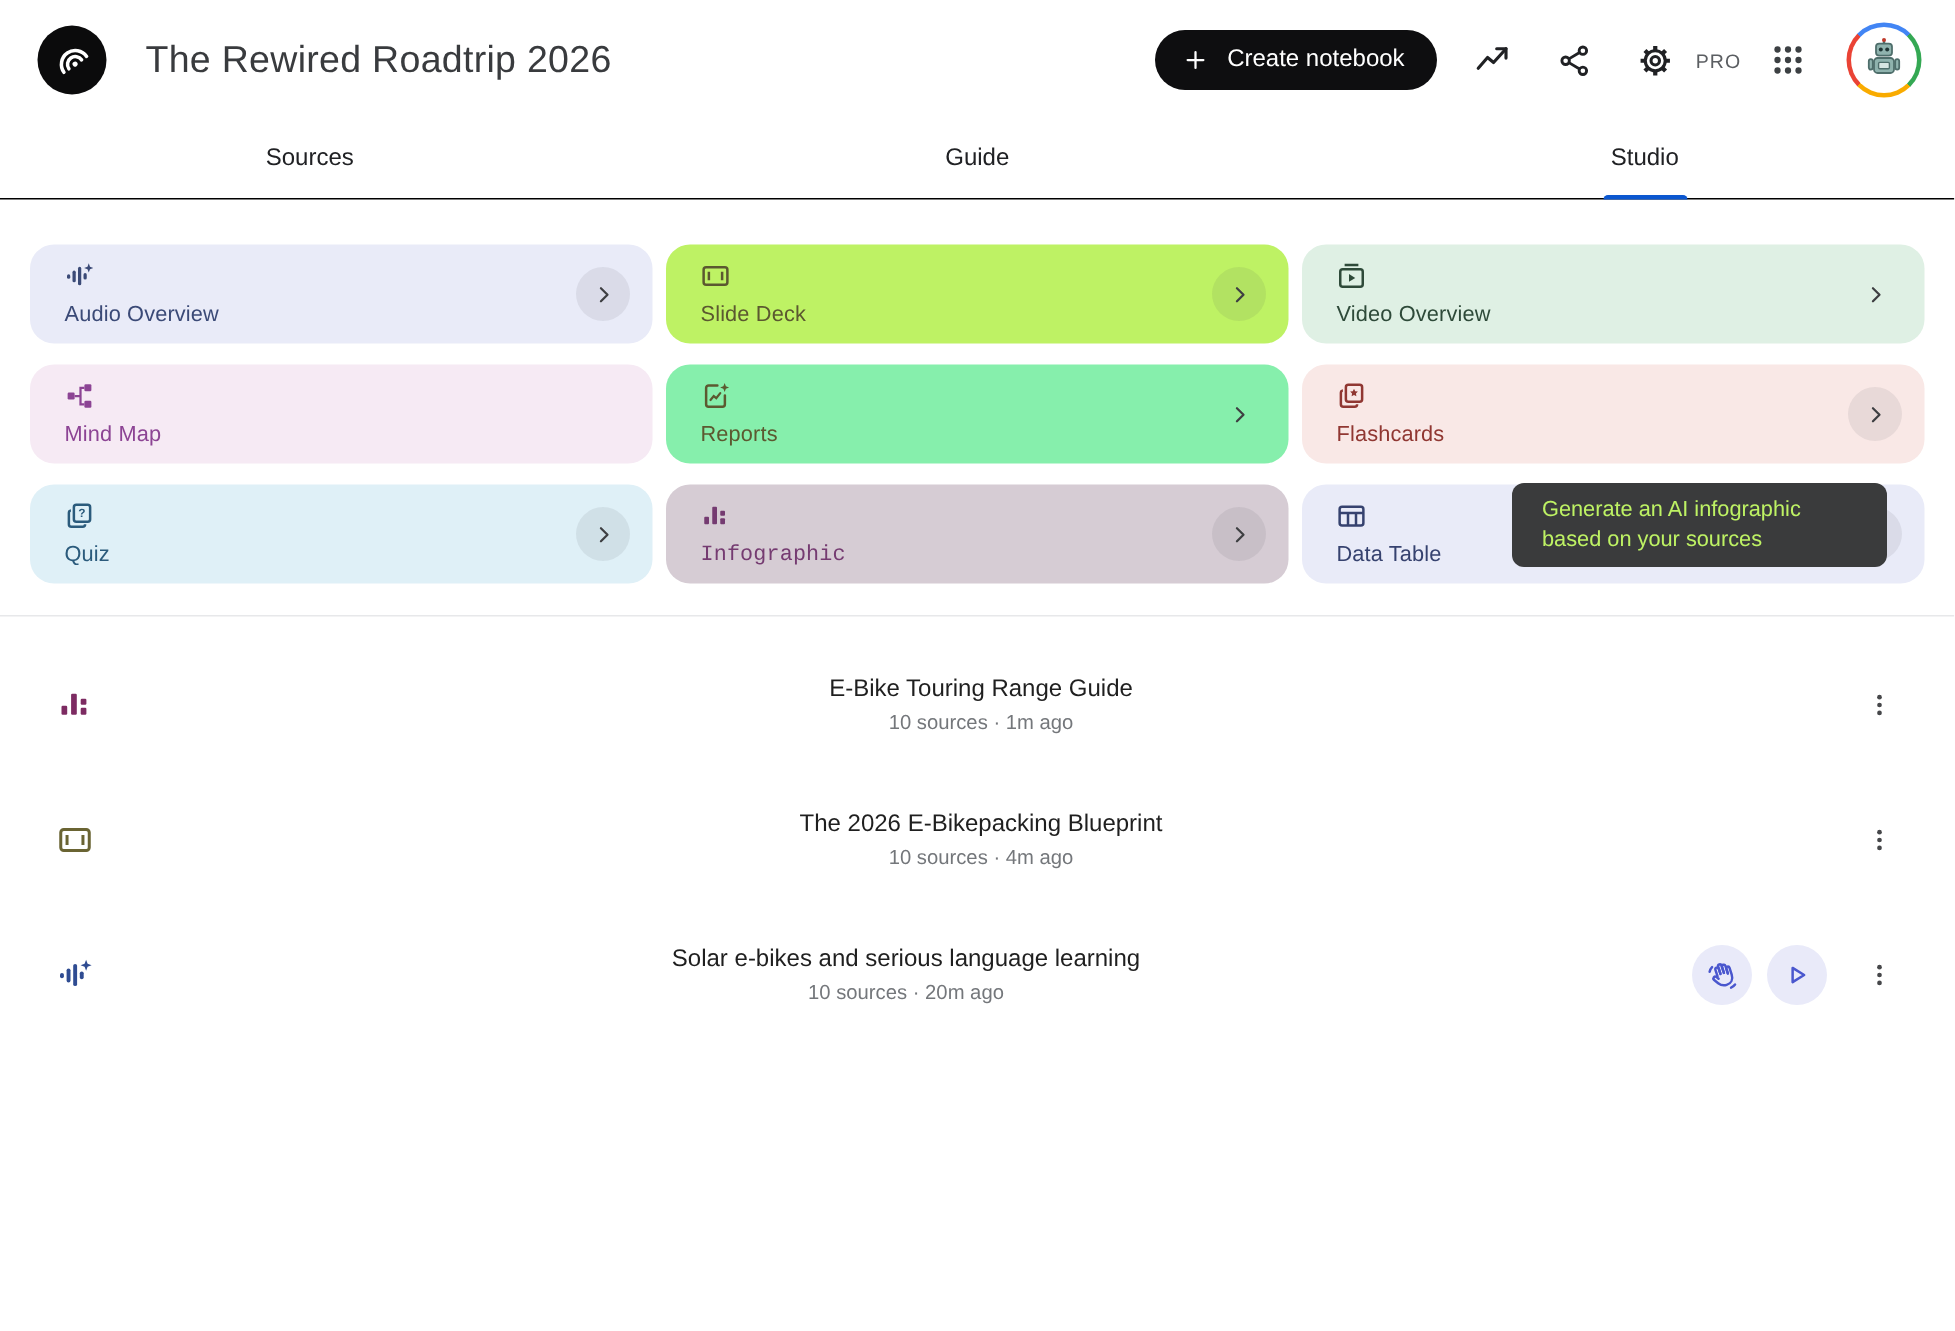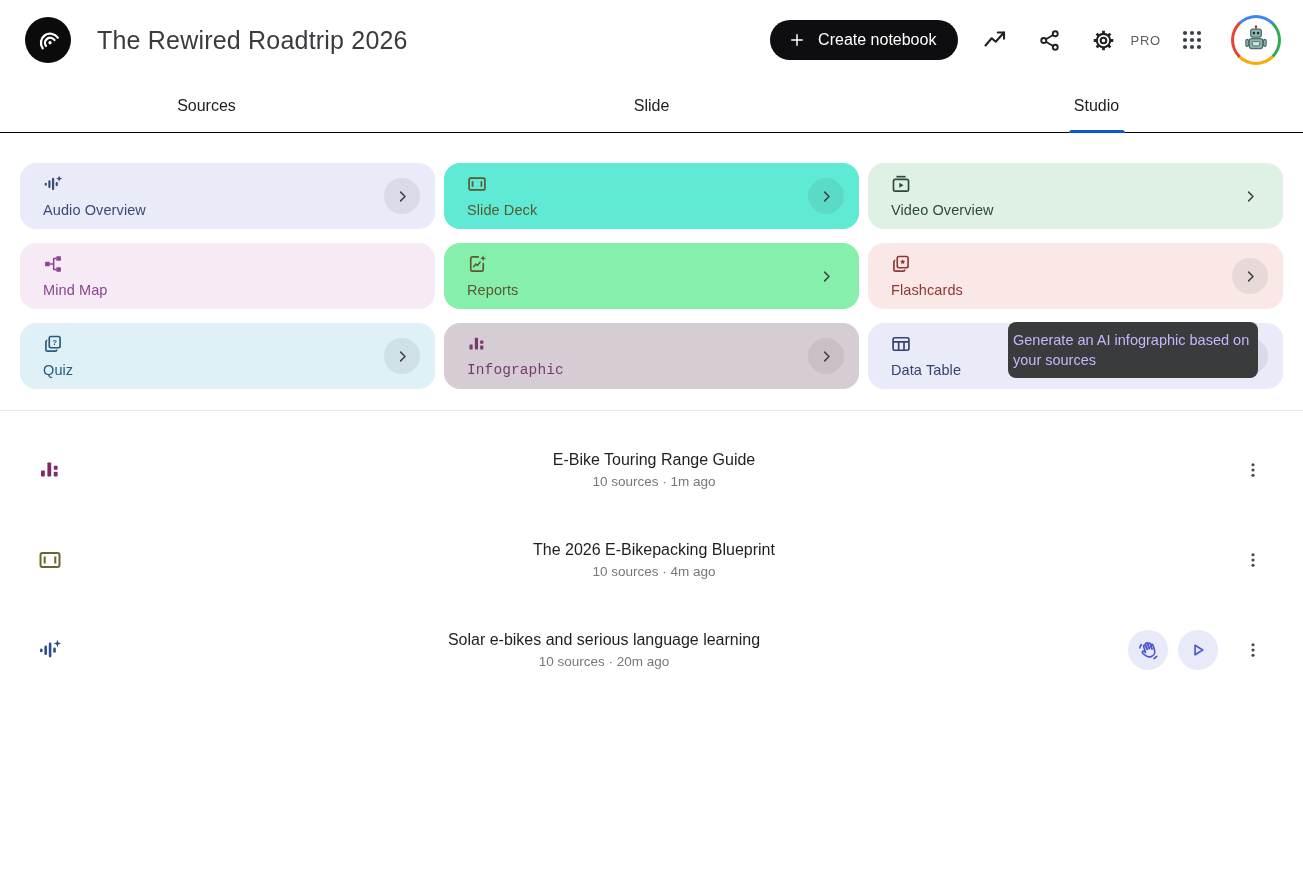--- a/index.html
+++ b/index.html
@@ -31,22 +31,22 @@
   .card-icon { position:absolute; left:23px; top:11px; width:20px; height:20px; }
   .card-icon svg { display:block; width:20px; height:20px; }
   .card-label { position:absolute; left:23px; bottom:11px; font-size:14.5px; font-weight:500; letter-spacing:.1px; white-space:nowrap; }
   .card-chev { position:absolute; right:15px; top:50%; transform:translateY(-50%); width:36px; height:36px; border-radius:50%;
                display:flex; align-items:center; justify-content:center; border:none; background:transparent; cursor:pointer; }
   .card-chev.circled { background:rgba(70,66,80,.09); }
 
   .section-divider { border-bottom:1px solid #E7E8EA; margin-top:21px; }
 
   
-  .tooltip { position:absolute; left:1008px; top:322px; width:250px; background:#3A3B3C; color:#c4b5fd;
-             font-size:14.5px; line-height:20px; padding:8px 5px; border-radius:8px; }
+  .tooltip { position:absolute; left:1008px; top:322px; width:250px; background:#3A3B3C; color:#bef264;
+             font-size:14.5px; line-height:20px; padding:8px 20px; border-radius:8px; }
 
   
   .notes-list { padding-top:14px;text-align:center; }
   .note-row { display:flex; align-items:center; height:90px; padding:0 38px; cursor:pointer; }
   .note-icon { width:24px; height:24px; margin-right:18px; flex:0 0 auto; }
   .note-icon svg { display:block; width:24px; height:24px; }
   .note-text { flex:1; min-width:0; }
   .note-title { font-size:16px; color:#1F1F1F; }
   .note-meta { font-size:13.5px; color:#74777B; margin-top:5px; }
   .note-actions { display:flex; align-items:center; gap:10px; }
@@ -141,21 +141,21 @@
         </div>
       </div>
     </div>
   </div>
 
   <div class="tabs">
     <div class="tab">
         <span>Sources</span>
       </div>
     <div class="tab">
-        <span>Slide</span>
+        <span>Guide</span>
       </div>
     <div class="tab">
       <span>Studio</span>
       <span class="tab-underline" style="background: rgb(11, 87, 208);"></span>
     </div>
   </div>
 
   <div class="studio-grid">
 
     <div class="card" style="background: rgb(233, 235, 248); color: rgb(59, 74, 119);">
@@ -169,21 +169,21 @@
         </svg>
       </span>
       <span class="card-label">Audio Overview</span>
       <button class="card-chev circled">
         <svg width="15" height="15" viewBox="0 0 24 24" fill="none" stroke="#3F4043" stroke-width="2.4" stroke-linecap="round" stroke-linejoin="round">
             <path d="M9 5l7 7-7 7"></path>
           </svg>
       </button>
     </div>
 
-    <div class="card" style="background: #5eead4; color: rgb(91, 88, 48);">
+    <div class="card" style="background: #bef264; color: rgb(91, 88, 48);">
       <span class="card-icon">
         <svg viewBox="0 0 24 24" fill="none" stroke="currentColor" stroke-width="2">
           <rect x="2.5" y="5" width="19" height="14" rx="2"></rect>
             <path d="M6.7 8.6v6.8M17.3 8.6v6.8"></path>
         </svg>
       </span>
       <span class="card-label">Slide Deck</span>
       <button class="card-chev circled">
         <svg width="15" height="15" viewBox="0 0 24 24" fill="none" stroke="#3F4043" stroke-width="2.4" stroke-linecap="round" stroke-linejoin="round">
             <path d="M9 5l7 7-7 7"></path>

